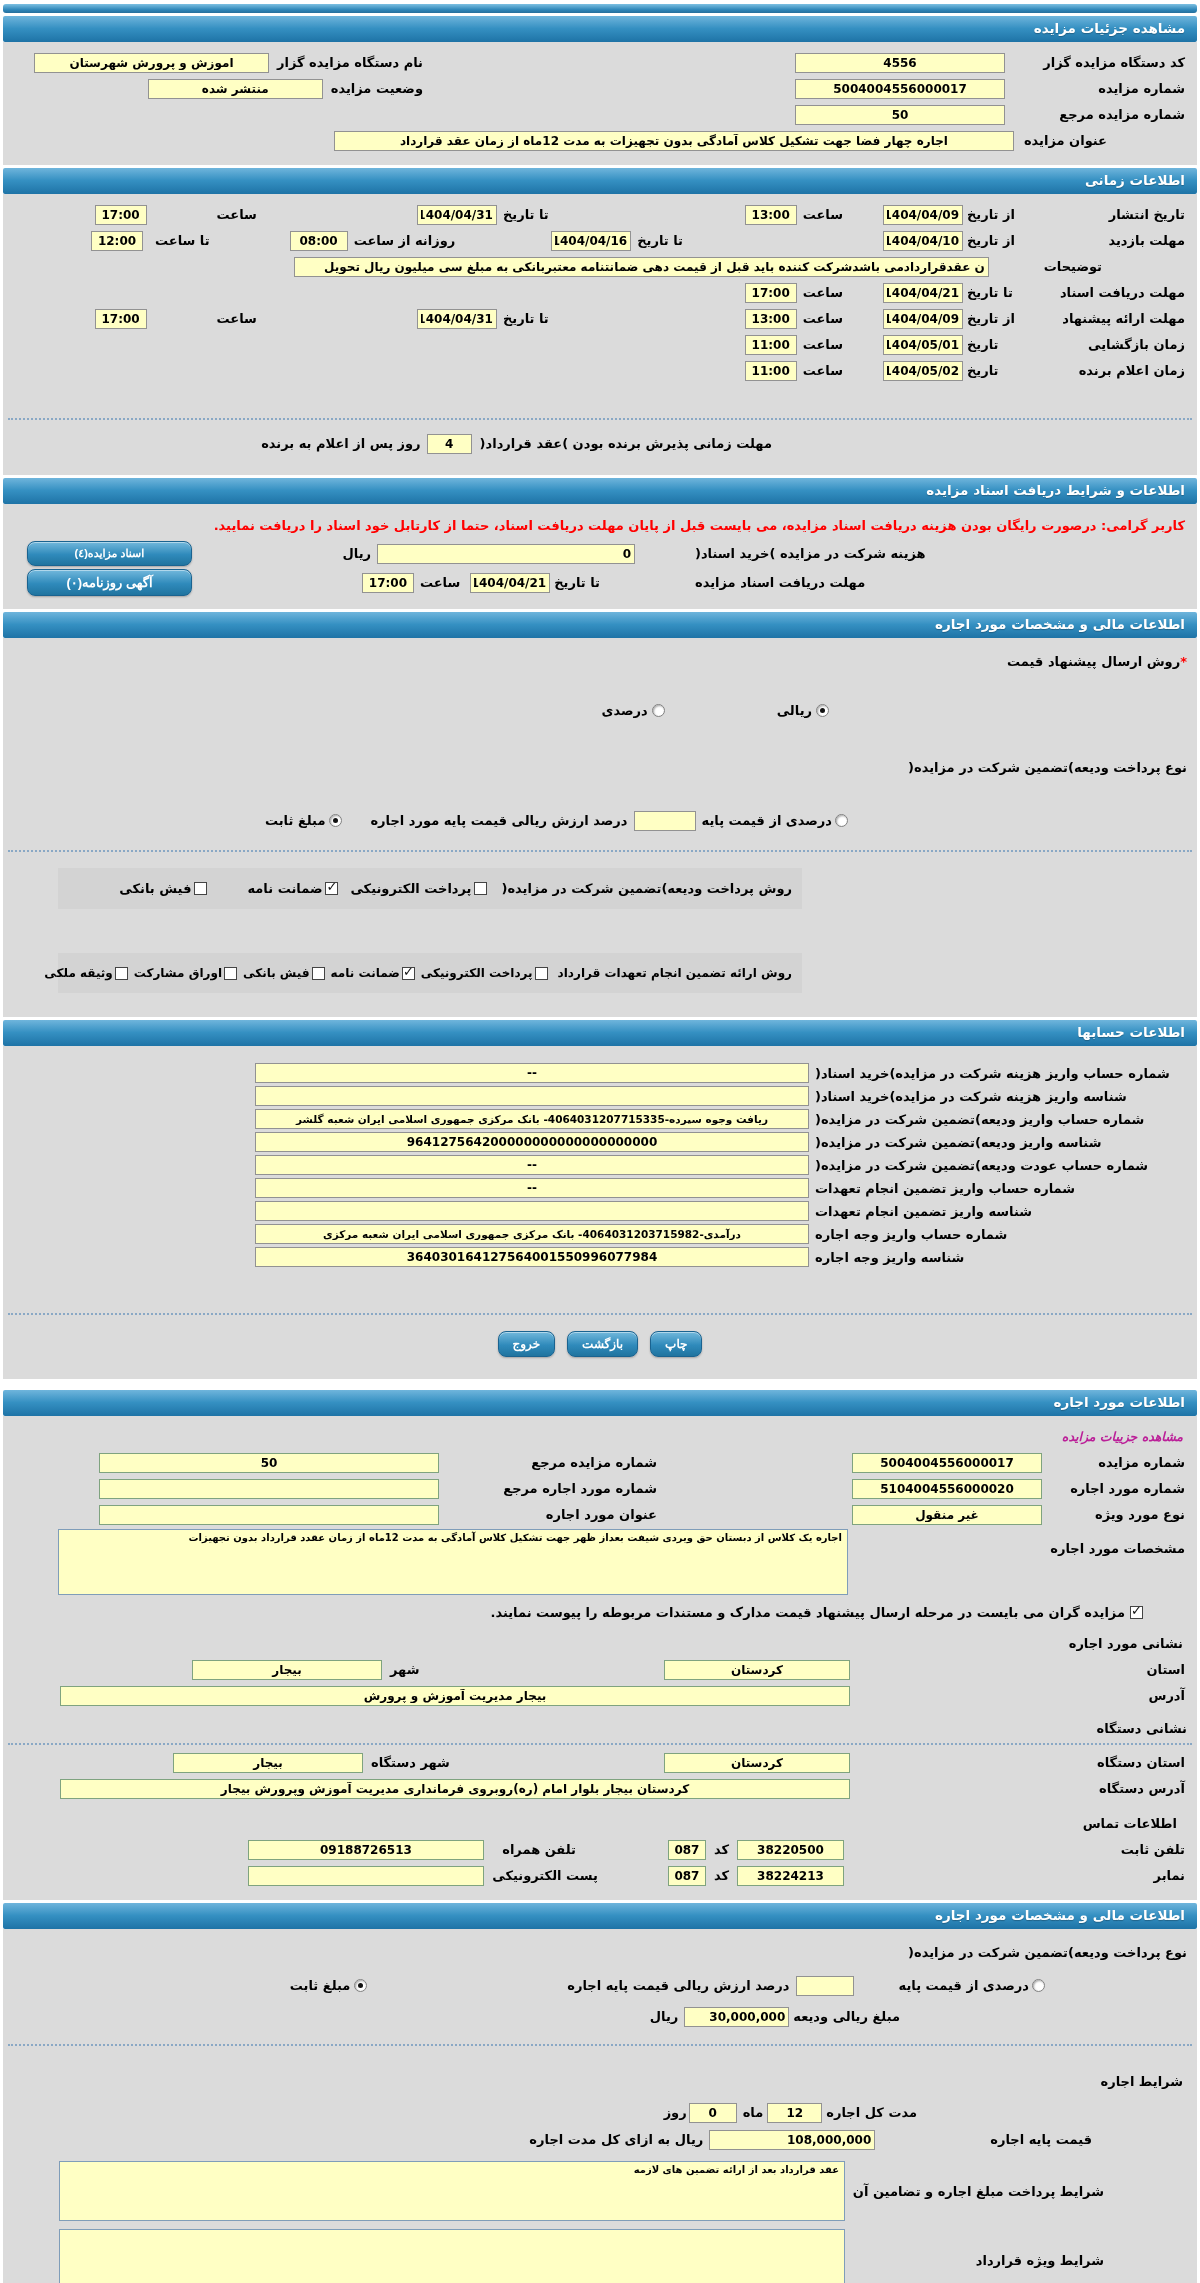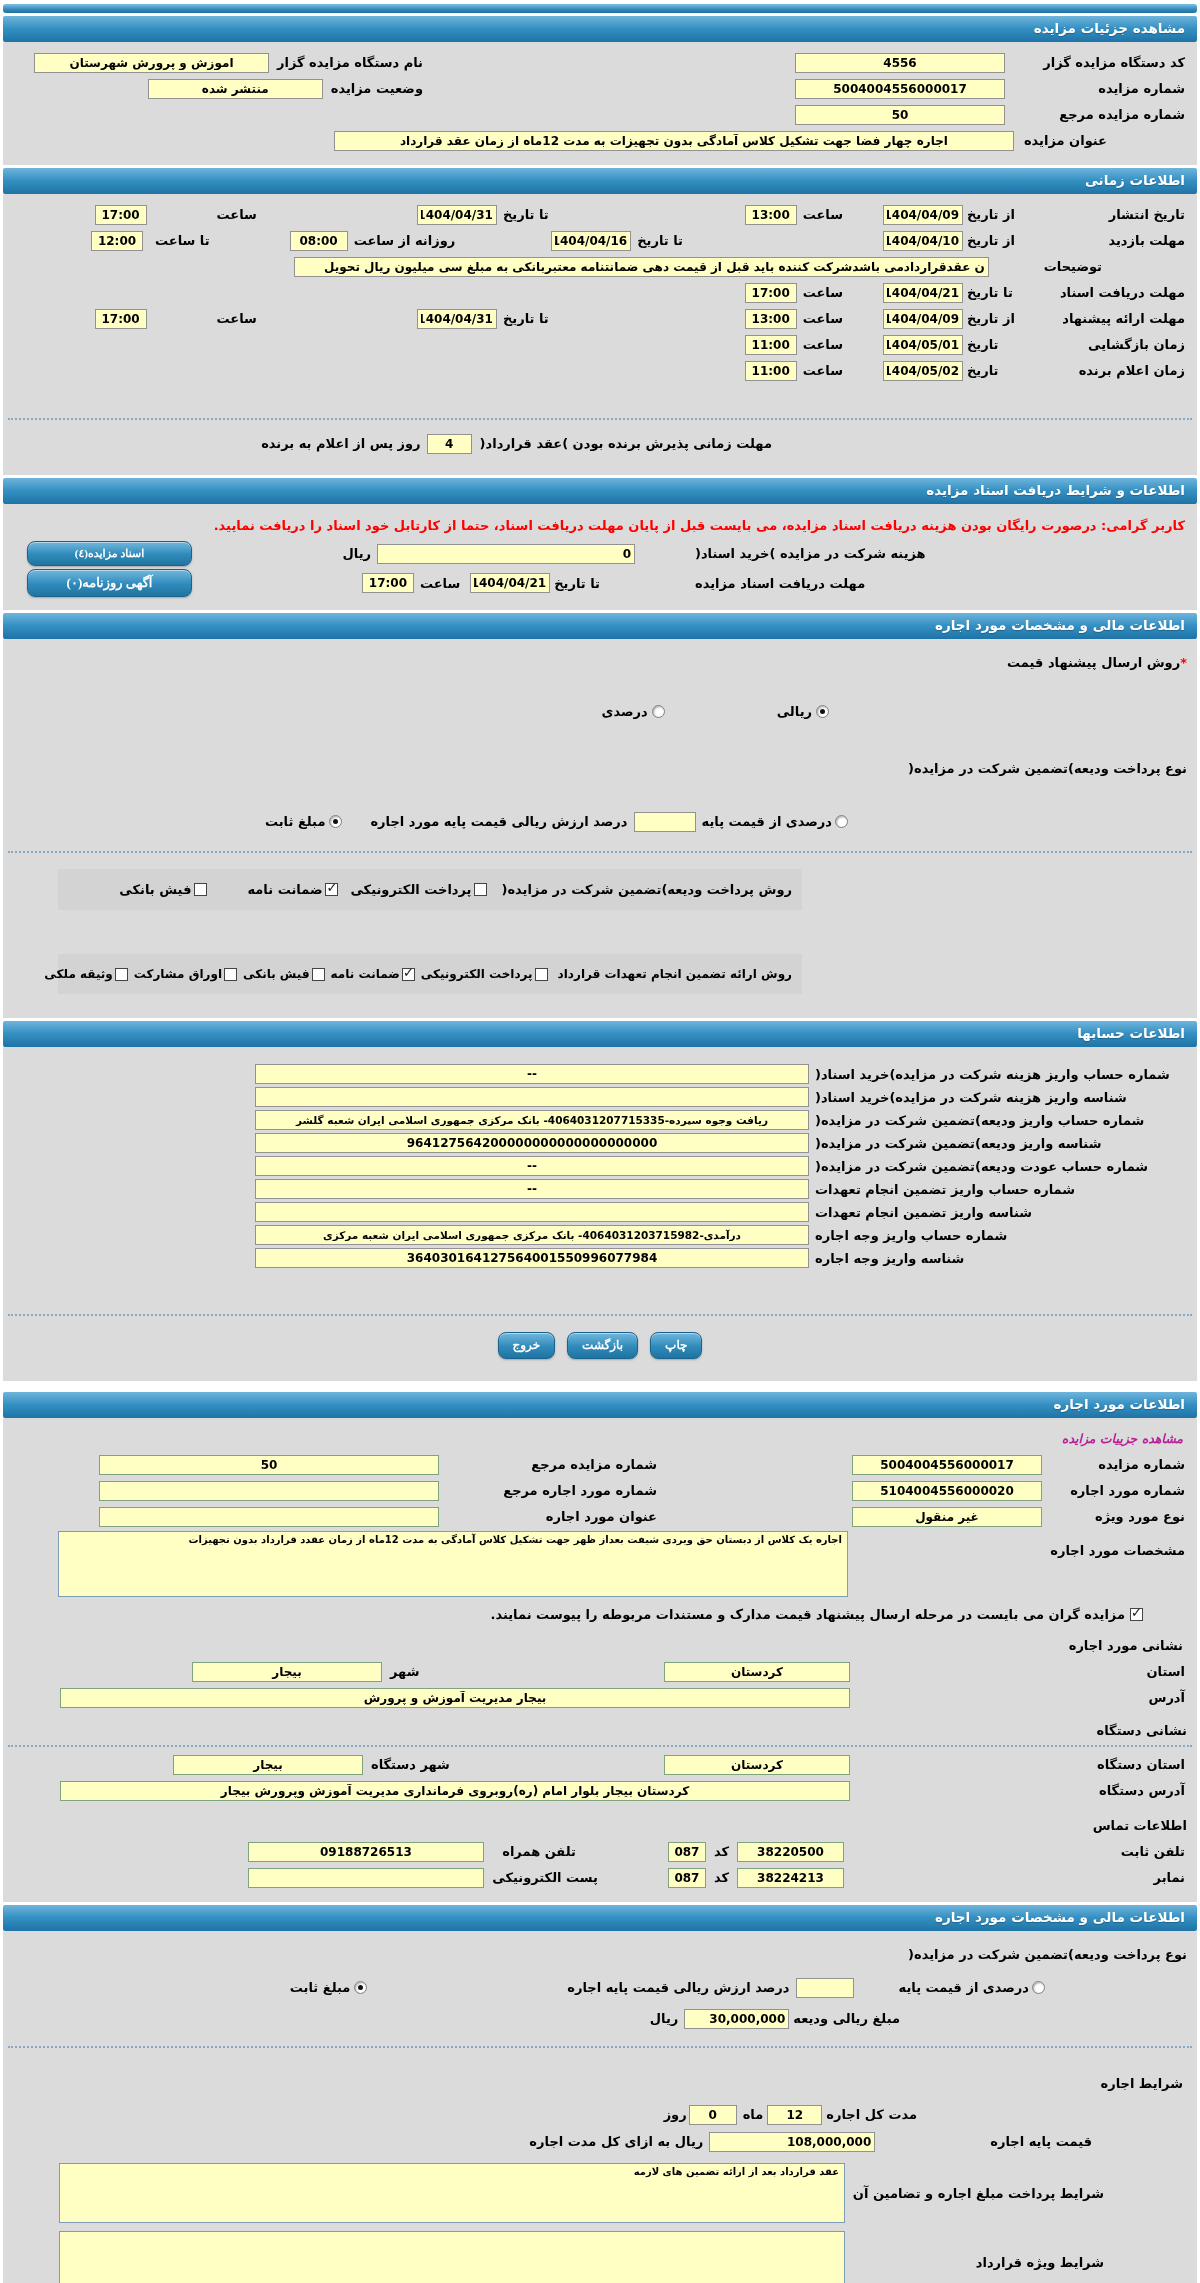--- a/index.html
+++ b/index.html
@@ -11,21 +11,21 @@
 .panel{background:#dbdbdb;margin:0 3px;padding:6px 0 10px}
 .r{display:flex;align-items:center;padding:0 12px;margin:3px 0;min-height:23px}
 .lb{font-weight:bold;white-space:nowrap}
 .cell{flex:none;font-weight:bold;white-space:nowrap}
 .inp{flex:none;background:#ffffc4;border:1px solid #929292;height:20px;font-size:12px;font-weight:bold;text-align:center;font-family:inherit;color:#000;padding:0 3px;direction:rtl}
 .inp.green{border-color:#7fa37f}
 .inp.tleft{text-align:right}
 .tarea{flex:none;background:#ffffc4;border:1px solid #7f9db9;font-size:10px;font-weight:bold;padding:2px 5px;text-align:right;overflow:hidden}
 .dotline{border-top:2px dotted #89a8c5;margin:6px 5px}
 .warn{color:red;font-weight:bold;padding:4px 12px;margin:4px 0;font-size:13px}
-.btn{flex:none;background:linear-gradient(#72b8dc,#2f8abb 55%,#20749f);border:1px solid #1a6390;color:#fff;font-weight:bold;font-size:12px;font-family:Liberation Serif, serif;border-radius:8px;padding:5px 14px;box-shadow:inset 0 1px 0 rgba(255,255,255,.45),0 1px 2px rgba(0,0,0,.25);cursor:pointer;white-space:nowrap}
+.btn{flex:none;background:linear-gradient(#72b8dc,#2f8abb 55%,#20749f);border:1px solid #1a6390;color:#fff;font-weight:bold;font-size:12px;font-family:Liberation Sans, sans-serif;border-radius:8px;padding:5px 14px;box-shadow:inset 0 1px 0 rgba(255,255,255,.45),0 1px 2px rgba(0,0,0,.25);cursor:pointer;white-space:nowrap}
 .btnrow{display:flex;justify-content:center;gap:12px;padding:10px 0 12px}
 .chk{flex:none;width:13px;height:13px;background:#fff;border:1px solid #444;position:relative}
 .chk.on::after{content:"✓";position:absolute;top:-4px;right:0;font-size:13px;font-weight:bold;color:#111}
 .rad{flex:none;width:13px;height:13px;border-radius:50%;background:#fff;border:1px solid #808080;box-shadow:inset 1px 1px 2px rgba(0,0,0,.35);position:relative}
 .rad.on::after{content:"";position:absolute;top:3px;right:3px;width:5px;height:5px;border-radius:50%;background:#111}
 .link{color:#bb1f98;font-style:italic;font-weight:bold;font-size:12.5px;cursor:pointer}
 .graybox{background:#d3d3d3;display:flex;align-items:center;padding:13px 10px;margin-left:55px;margin-right:395px}
 .acct{display:flex;direction:ltr;align-items:center;padding-left:252px;margin:3px 0}
 .star{color:red;font-weight:bold}
 </style>
@@ -395,21 +395,21 @@
       <i class="sp" style="width:193px"></i>
       <span class="cell" style="width:100px;text-align:left">شهر دستگاه</span>
       <i class="sp" style="width:8px"></i>
       <input class="inp green" style="width: 190px;" value="بیجار">
     </div>
     <div class="r">
       <span class="cell" style="width:100px;text-align:right">آدرس دستگاه</span>
       <i class="sp" style="width:235px"></i>
       <input class="inp green" style="width: 790px;" value="کردستان بیجار بلوار امام (ره)روبروی فرمانداری مدیریت آموزش وپرورش بیجار">
     </div>
-    <div class="r" style="padding-right:10px;margin-top:12px">
+    <div class="r" style="padding-right:20px;margin-top:12px">
       <span class="lb">اطلاعات تماس</span>
     </div>
     <div class="r">
       <span class="cell" style="width:70px;text-align:right">تلفن ثابت</span>
       <i class="sp" style="width:271px"></i>
       <input class="inp green" style="width: 107px;" value="38220500">
       <i class="sp" style="width:8px"></i>
       <span class="lb">کد</span>
       <i class="sp" style="width:8px"></i>
       <input class="inp green" style="width: 38px;" value="087">

